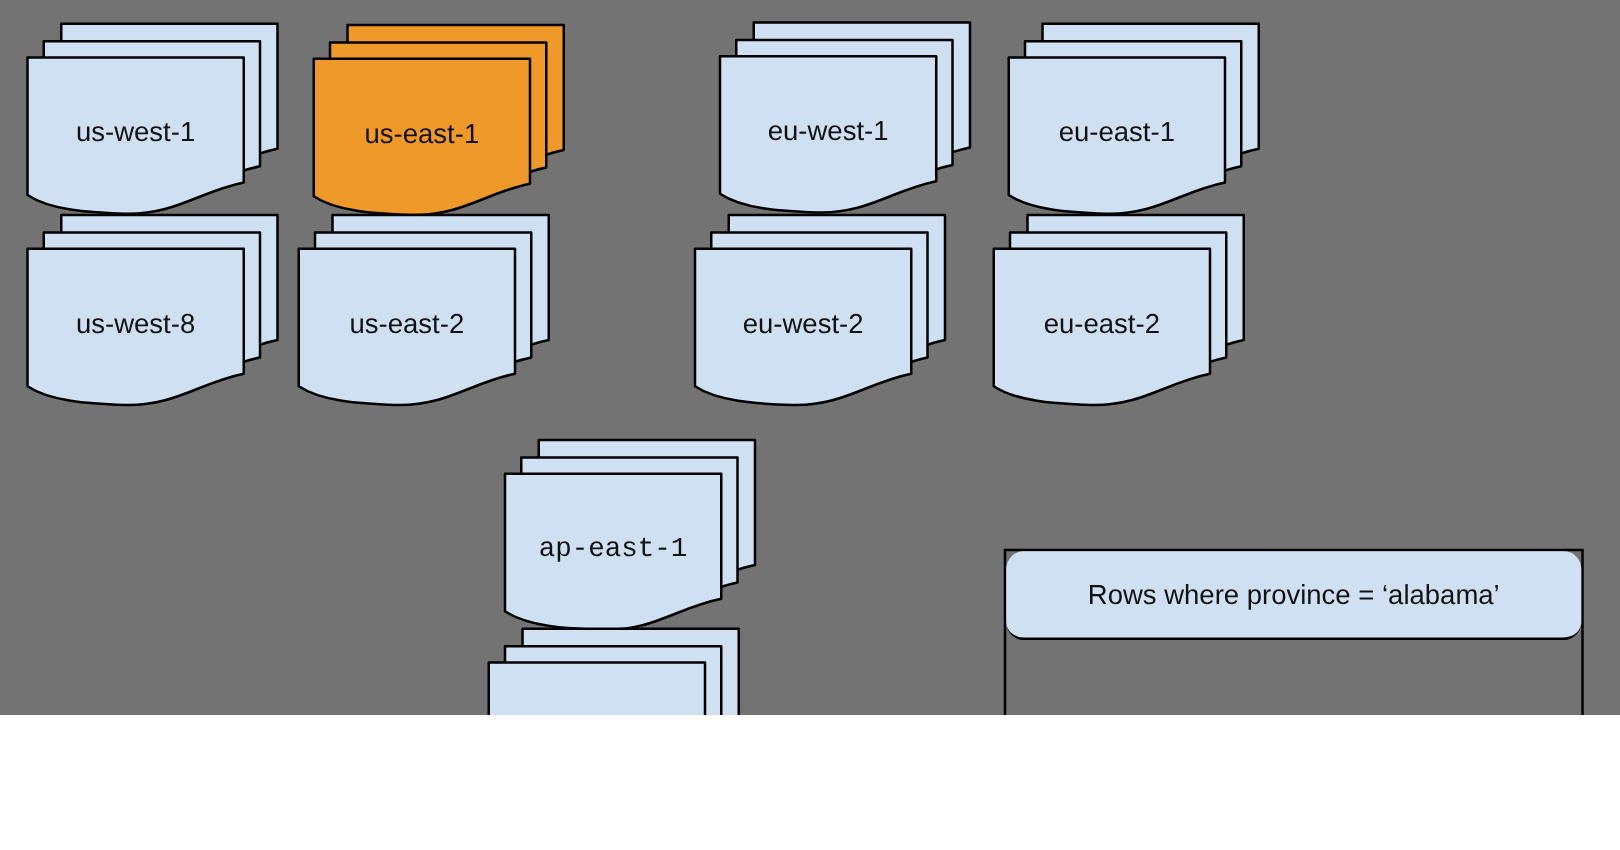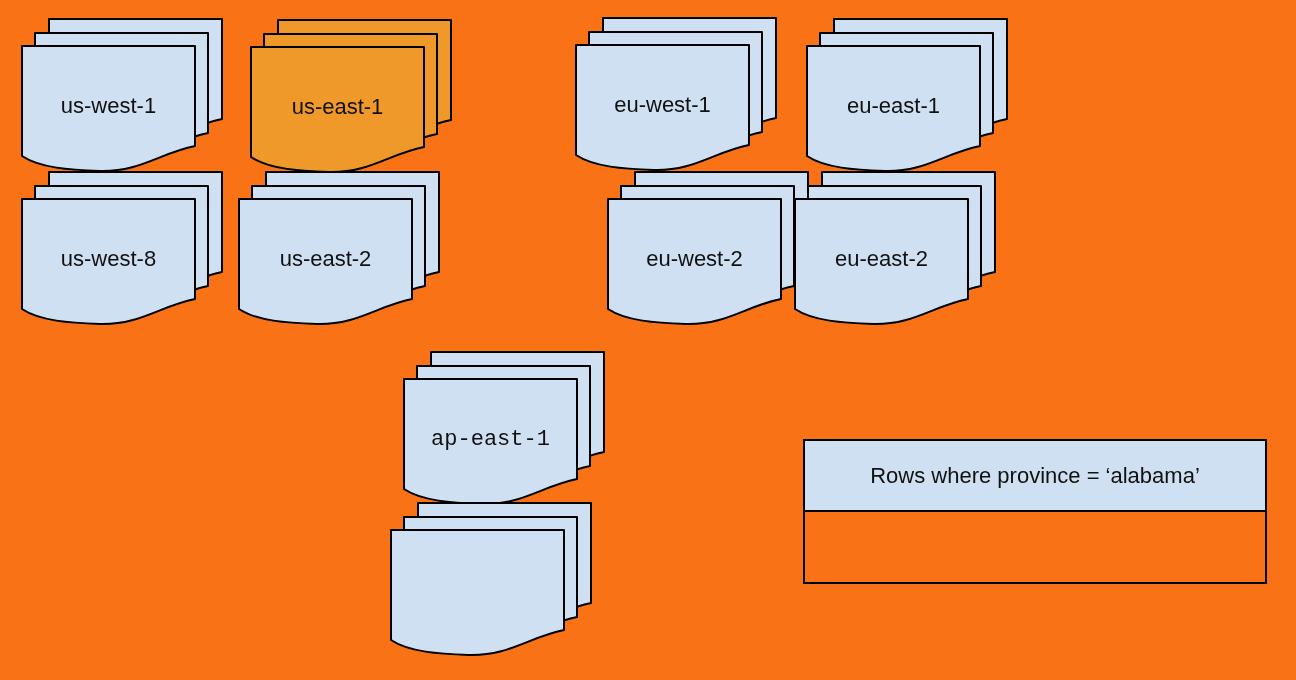--- a/index.html
+++ b/index.html
@@ -4,22 +4,22 @@
 <style>
   html, body {
     margin: 0;
     padding: 0;
     background: #ffffff;
     font-family: "Liberation Sans", sans-serif;
   }
   #canvas {
     position: relative;
     width: 1296px;
-    height: 680px;
-    background: #f97316;
+    height: 572px;
+    background: #737373;
     overflow: hidden;
   }
   .stack {
     position: absolute;
     width: 204px;
     height: 157px;
   }
   .sheet {
     position: absolute;
     width: 177px;
@@ -145,21 +145,21 @@
       </svg>
       <svg class="sheet s1" viewBox="0 0 177 130">
         <path d="M2,2 H175 V102 C140,109 120,128 80,127 C50,126 20,124 2,112 Z" fill="#CFE0F3" stroke="#000000" stroke-width="2" stroke-linejoin="round"></path>
       </svg>
       <svg class="sheet s2" viewBox="0 0 177 130">
         <path d="M2,2 H175 V102 C140,109 120,128 80,127 C50,126 20,124 2,112 Z" fill="#CFE0F3" stroke="#000000" stroke-width="2" stroke-linejoin="round"></path>
       </svg>
     <div class="stack-label" style="color: rgb(17, 17, 17);">us-east-2</div>
   </div>
 
-  <div class="stack" style="left:606px;top:170px">
+  <div class="stack" style="left:554px;top:170px">
       <svg class="sheet s0" viewBox="0 0 177 130">
         <path d="M2,2 H175 V102 C140,109 120,128 80,127 C50,126 20,124 2,112 Z" fill="#CFE0F3" stroke="#000000" stroke-width="2" stroke-linejoin="round"></path>
       </svg>
       <svg class="sheet s1" viewBox="0 0 177 130">
         <path d="M2,2 H175 V102 C140,109 120,128 80,127 C50,126 20,124 2,112 Z" fill="#CFE0F3" stroke="#000000" stroke-width="2" stroke-linejoin="round"></path>
       </svg>
       <svg class="sheet s2" viewBox="0 0 177 130">
         <path d="M2,2 H175 V102 C140,109 120,128 80,127 C50,126 20,124 2,112 Z" fill="#CFE0F3" stroke="#000000" stroke-width="2" stroke-linejoin="round"></path>
       </svg>
     <div class="stack-label" style="color: rgb(17, 17, 17);">eu-west-2</div>
@@ -197,18 +197,18 @@
       </svg>
       <svg class="sheet s1" viewBox="0 0 177 130">
         <path d="M2,2 H175 V102 C140,109 120,128 80,127 C50,126 20,124 2,112 Z" fill="#CFE0F3" stroke="#000000" stroke-width="2" stroke-linejoin="round"></path>
       </svg>
       <svg class="sheet s2" viewBox="0 0 177 130">
         <path d="M2,2 H175 V102 C140,109 120,128 80,127 C50,126 20,124 2,112 Z" fill="#CFE0F3" stroke="#000000" stroke-width="2" stroke-linejoin="round"></path>
       </svg>
   </div>
 
   <div class="legend">
-    <div class="legend-row r0" style="background: rgb(207, 224, 243);">
+    <div class="legend-row r0" style="background: rgb(207, 224, 243); border-radius: 14px;">
       <span>Rows where province = ‘alabama’</span>
     </div>
   </div>
 
 </div>
 
 </body></html>

